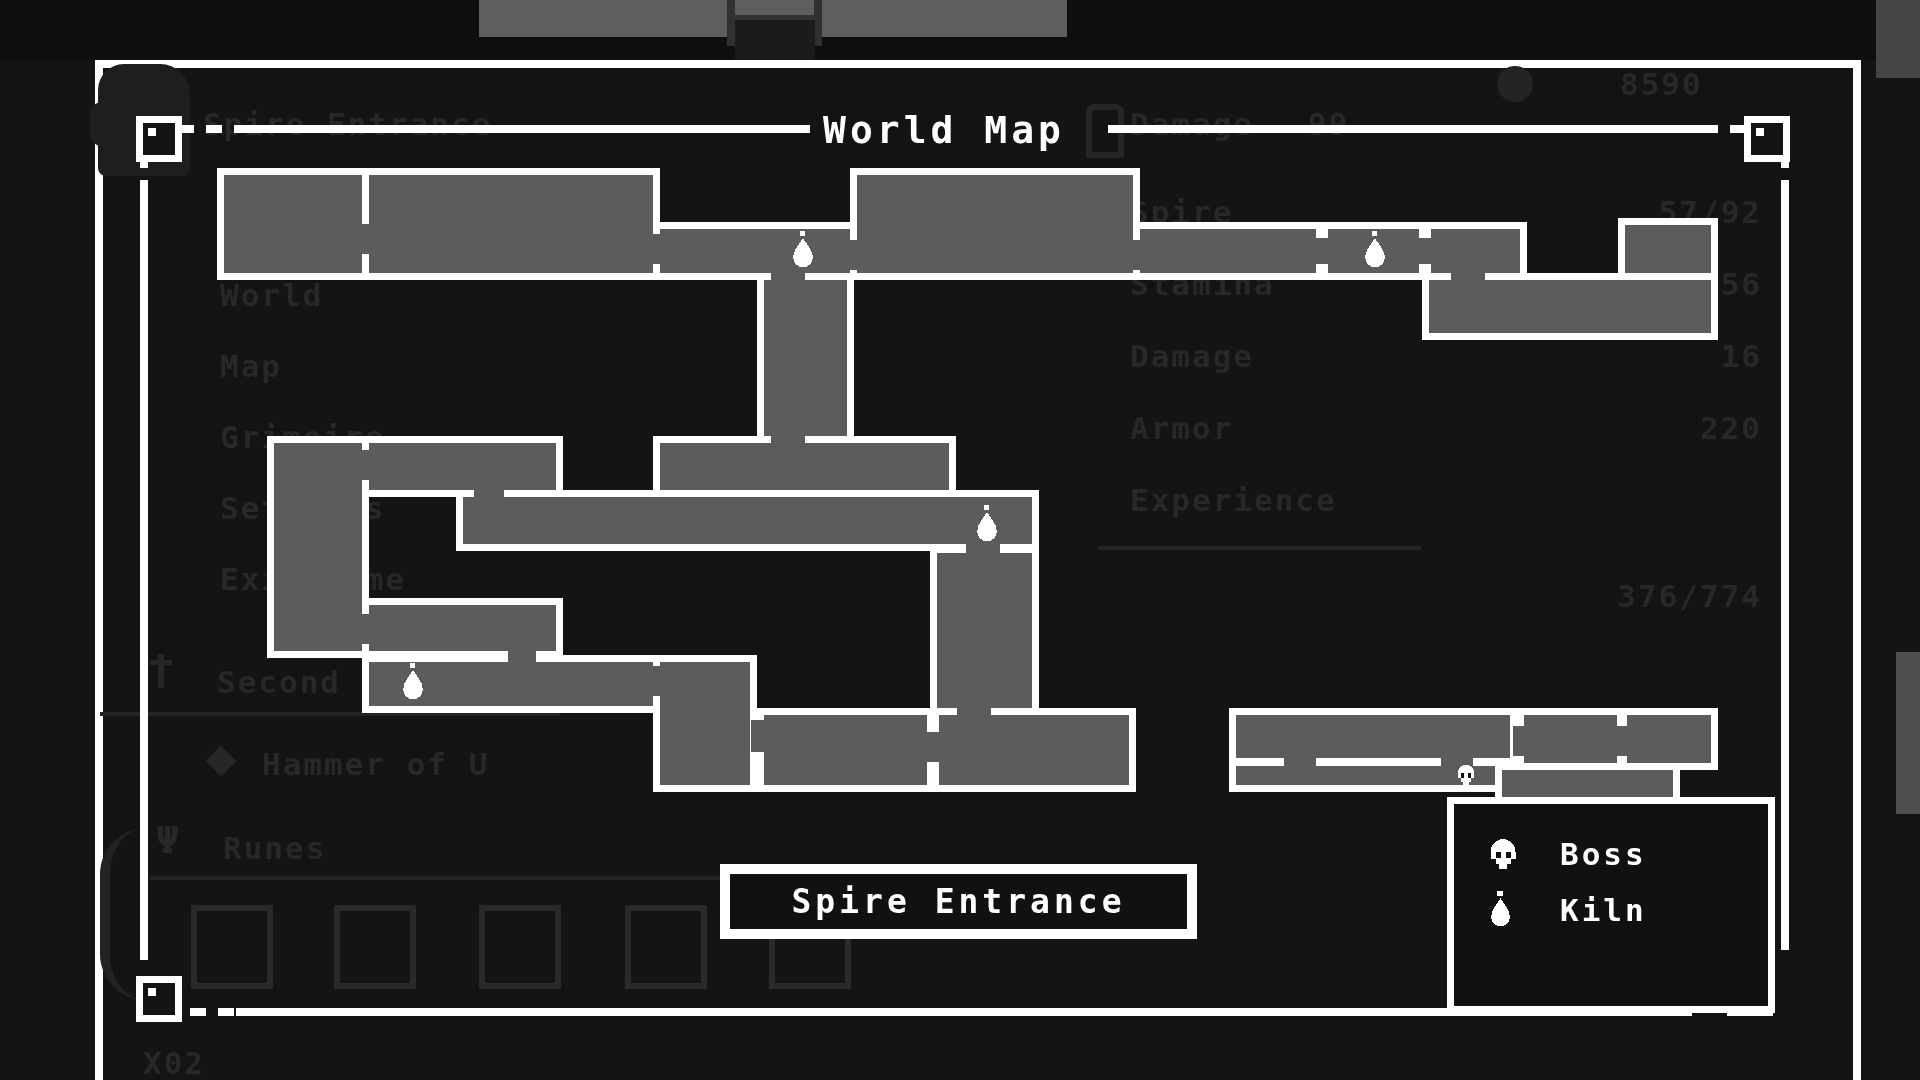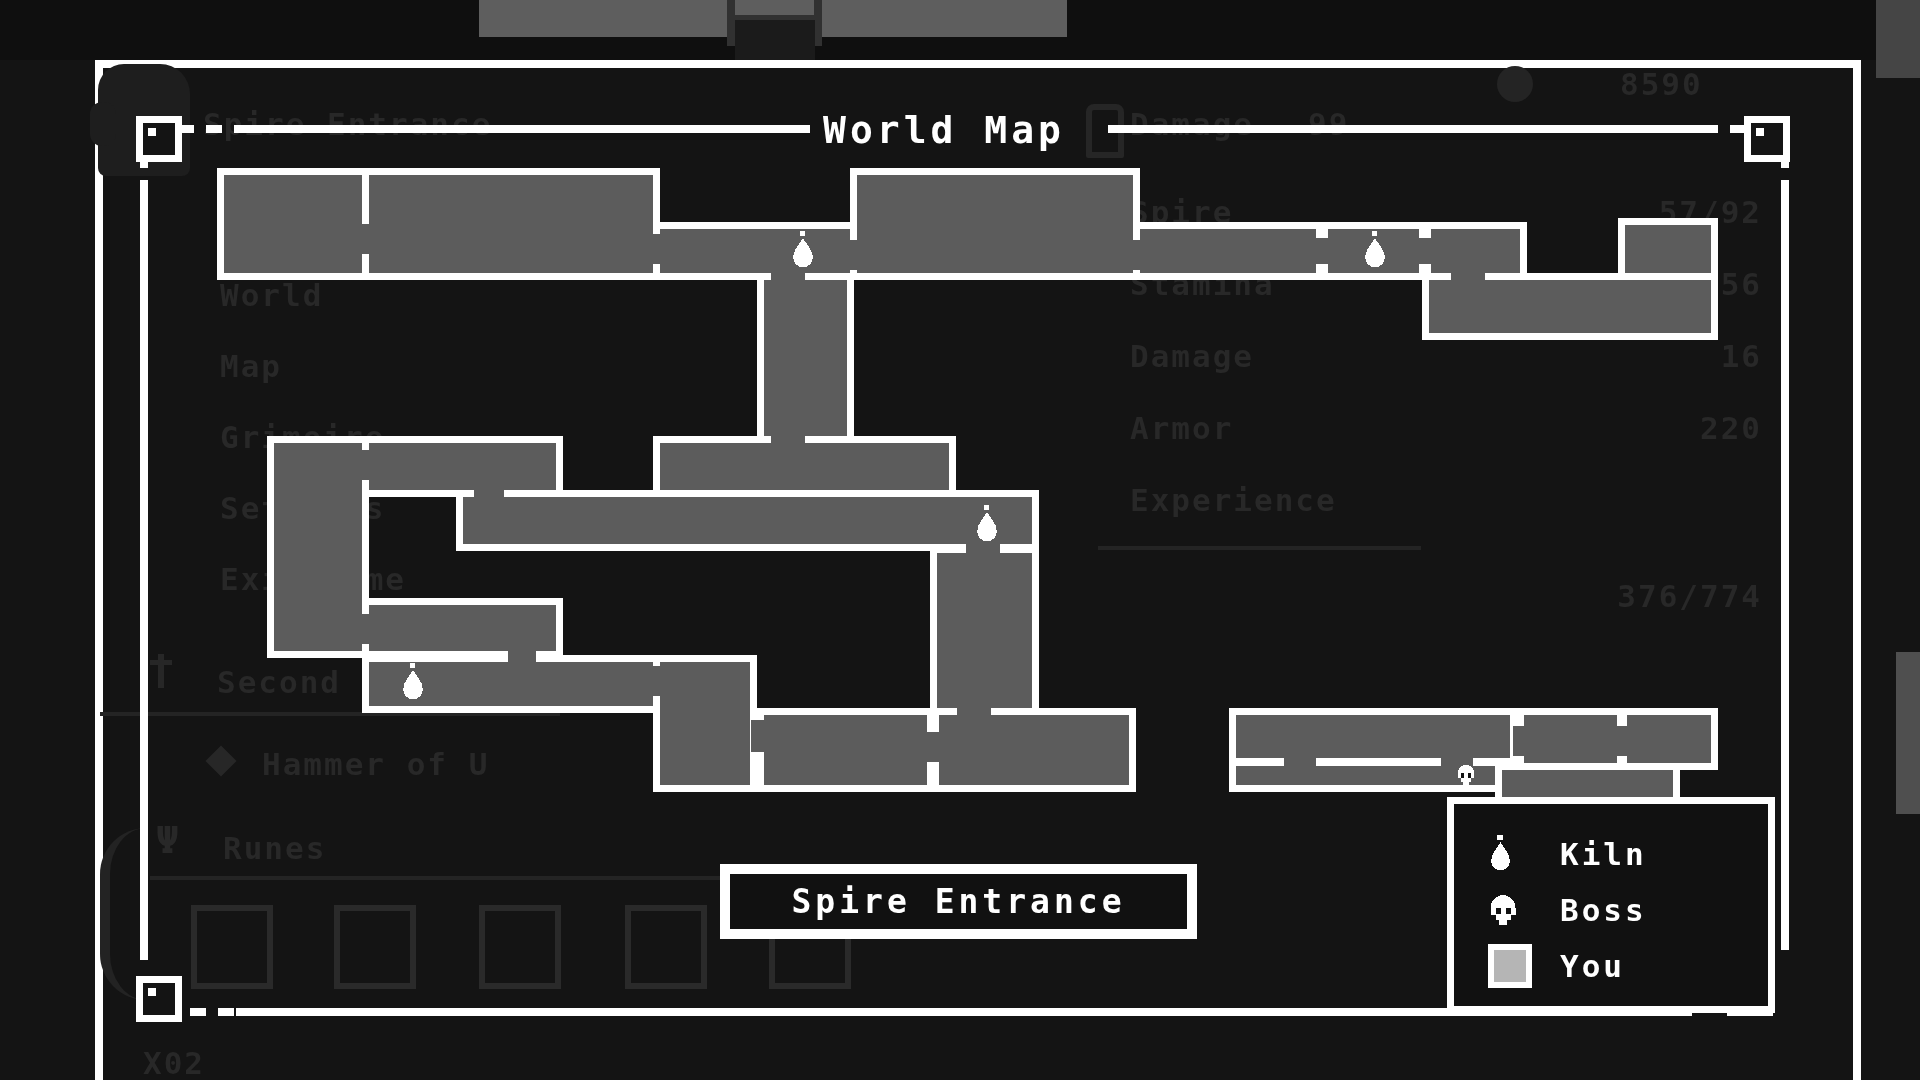--- a/index.html
+++ b/index.html
@@ -233,39 +233,33 @@
     <div class="abs title" style="left:823px;top:108px;">World Map</div>
 
     <div class="abs loc-label">
       <span>Spire Entrance</span>
     </div>
 
     <div class="abs legend">
       <div id="legend-rows">
           <div class="legend-row">
             <div class="legend-icon">
-              <span style="width:25px;height:38px;display:block"><svg viewBox="0 0 24 36" shape-rendering="crispEdges">
-                  <rect x="9" y="0" width="5" height="5" fill="#fff"></rect>
-                  <path d="M12 7 C9 13 3 17 3 25 a9 9 0 0 0 18 0 C21 17 15 13 12 7 Z" fill="#fff"></path>
-                </svg></span>
-            </div>
-            <div class="legend-label">Kiln</div>
-          </div>
-          <div class="legend-row">
-            <div class="legend-icon">
               <span style="width:30px;height:32px;display:block"><svg viewBox="0 0 24 26" shape-rendering="crispEdges">
                   <path d="M12 1 a10 10 0 0 1 10 10 v6 h-4 v4 h-3 v4 h-6 v-4 h-3 v-4 h-4 v-6 a10 10 0 0 1 10-10 z" fill="#fff"></path>
                   <rect x="6" y="11" width="4" height="5" fill="#111"></rect>
                   <rect x="14" y="11" width="4" height="5" fill="#111"></rect>
                 </svg></span>
             </div>
             <div class="legend-label">Boss</div>
           </div>
           <div class="legend-row">
             <div class="legend-icon">
-              <span class="you-square"></span>
+              <span style="width:25px;height:38px;display:block"><svg viewBox="0 0 24 36" shape-rendering="crispEdges">
+                  <rect x="9" y="0" width="5" height="5" fill="#fff"></rect>
+                  <path d="M12 7 C9 13 3 17 3 25 a9 9 0 0 0 18 0 C21 17 15 13 12 7 Z" fill="#fff"></path>
+                </svg></span>
             </div>
-            <div class="legend-label">You</div>
+            <div class="legend-label">Kiln</div>
           </div>
         </div>
     </div>
   </div>
 </div>
 
 </body></html>

